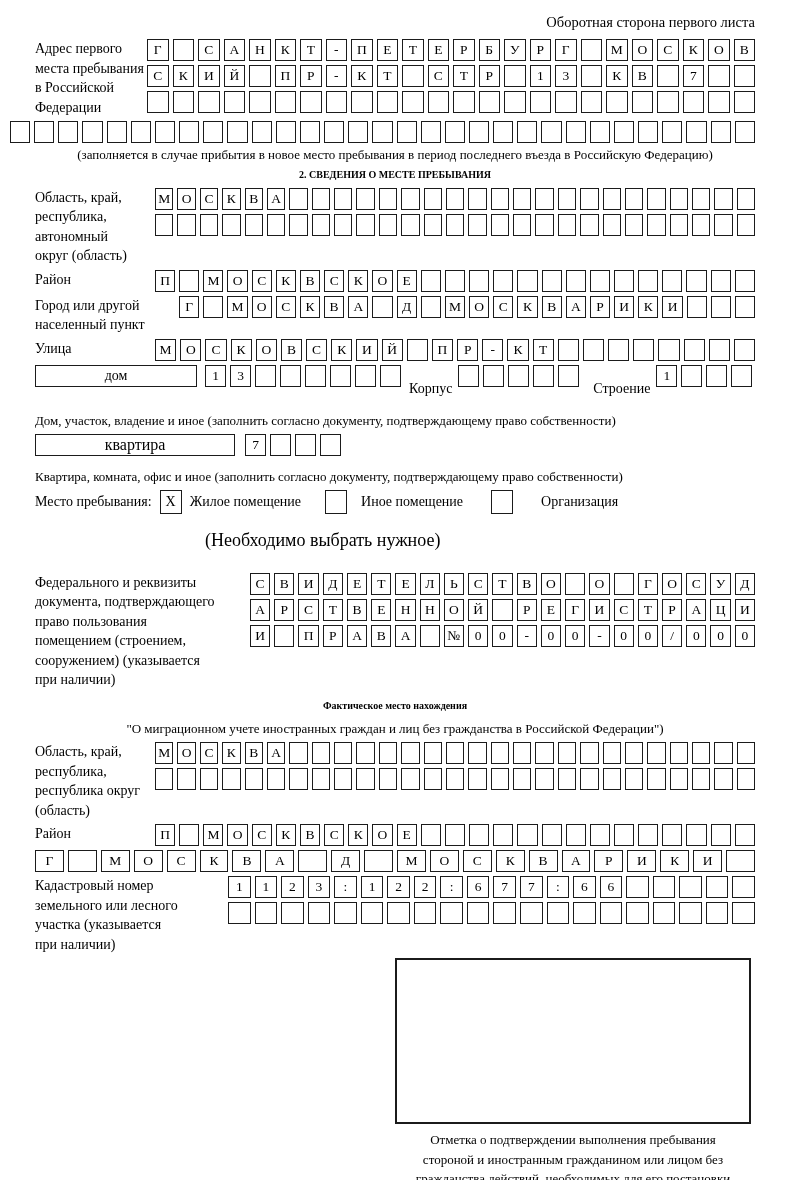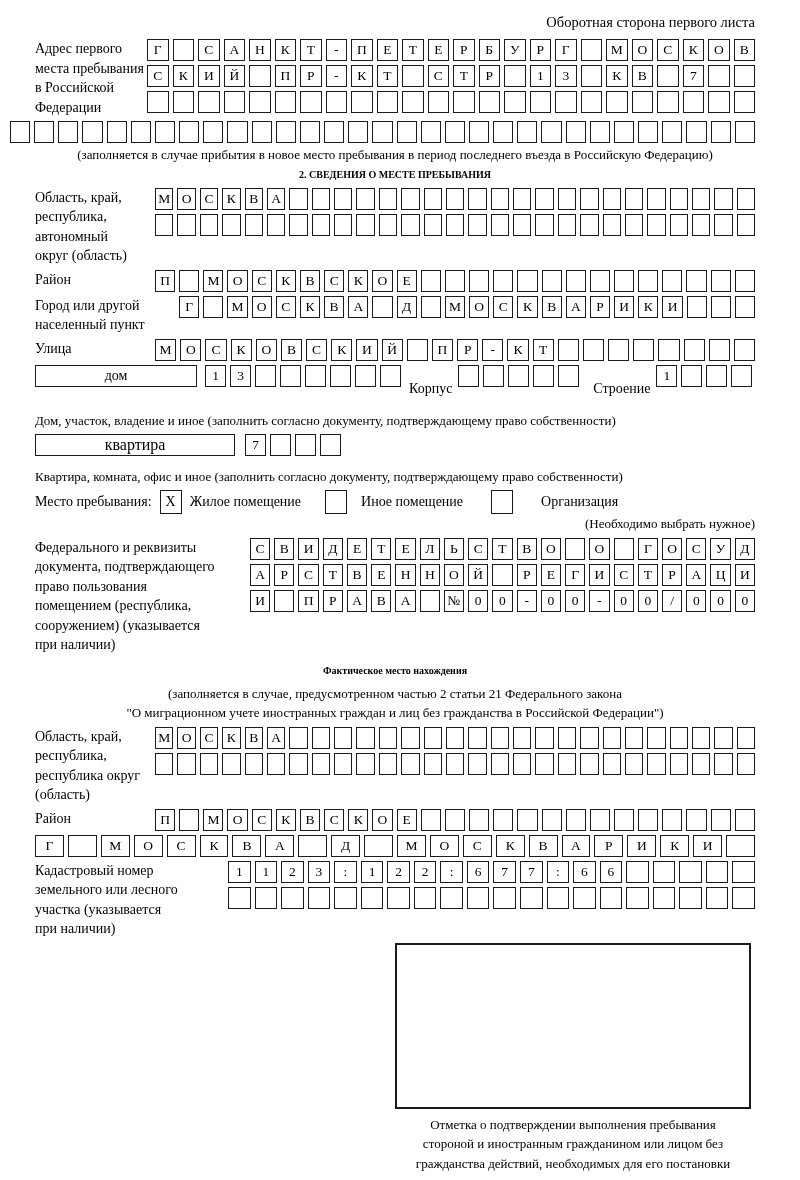--- a/index.html
+++ b/index.html
@@ -16,23 +16,23 @@
   .cellcol{display:flex;flex-direction:column;gap:4px;flex:1 1 auto;min-width:0;}
   .extra-row{margin-left:-25px;width:745px;margin-bottom:2px;}
   .note-left{font-size:13px;margin:13px 0 5px;}
   .note-center{font-size:13px;text-align:center;margin:1px 0 4px;line-height:19.5px;}
   .h-bold{font-weight:bold;text-align:center;font-size:10px;margin:4px 0 8px;}
   .h-bold2{font-weight:bold;text-align:center;font-size:10px;margin:10px 0 8px;}
   .house-box{flex:0 0 160px;height:20px;border:1.5px solid #1b1b1b;display:flex;align-items:center;justify-content:center;font-size:14px;}
   .apt-box{flex:0 0 198px;height:20px;border:1.5px solid #1b1b1b;display:flex;align-items:center;justify-content:center;font-size:16px;}
   .inl{font-size:14px;line-height:23px;flex:0 0 auto;margin-top:12px;}
   .ml6{margin-left:6px}.ml8{margin-left:8px}.ml10{margin-left:10px}.ml14{margin-left:14px}.ml24{margin-left:24px}.ml28{margin-left:28px}
-  .stayrow{display:flex;align-items:center;font-size:14px;margin-bottom:2px;}
+  .stayrow{display:flex;align-items:center;font-size:14px;margin-bottom:16px;}
   .chk{flex:0 0 auto;width:20px;height:22px;border:1.5px solid #1b1b1b;display:flex;align-items:center;justify-content:center;font-size:14px;}
-  .stay-note{font-size:13px;margin:0 0 6px 170px;text-align:right;}
+  .stay-note{font-size:18px;margin:0 0 22px 170px;}
   .stamp-box{margin-left:360px;width:356px;height:166px;border:2px solid #1b1b1b;box-sizing:border-box;margin-top:4px;background:#fff;}
   .stamp-caption{margin-left:352px;width:372px;text-align:center;font-size:13px;line-height:19.5px;margin-top:6px;}
 </style>
 </head>
 <body>
 
 <div class="page">
 
   <div class="top-note">Оборотная сторона первого листа</div>
 
@@ -374,21 +374,21 @@
     <span class="chk ml28"></span>
     <span class="ml28">Организация</span>
   </div>
   <div class="stay-note">(Необходимо выбрать нужное)</div>
 
   <div class="frow">
     <div class="lbl w215">
         <div>Федерального и реквизиты</div>
         <div>документа, подтверждающего</div>
         <div>право пользования</div>
-        <div>помещением (республика,</div>
+        <div>помещением (строением,</div>
         <div>сооружением) (указывается</div>
         <div>при наличии)</div>
       </div>
     <div class="cellcol">
       <div class="cells">
           <span class="cell">С</span>
           <span class="cell">В</span>
           <span class="cell">И</span>
           <span class="cell">Д</span>
           <span class="cell">Е</span>
@@ -453,21 +453,20 @@
           <span class="cell">/</span>
           <span class="cell">0</span>
           <span class="cell">0</span>
           <span class="cell">0</span>
         </div>
     </div>
   </div>
 
   <div class="h-bold2">Фактическое место нахождения</div>
   <div class="note-center">
-      <div>(заполняется в случае, предусмотренном частью 2 статьи 21 Федерального закона</div>
       <div>"О миграционном учете иностранных граждан и лиц без гражданства в Российской Федерации")</div>
     </div>
 
   <div class="frow">
     <div class="lbl w120">
         <div>Область, край,</div>
         <div>республика,</div>
         <div>республика округ</div>
         <div>(область)</div>
       </div>

